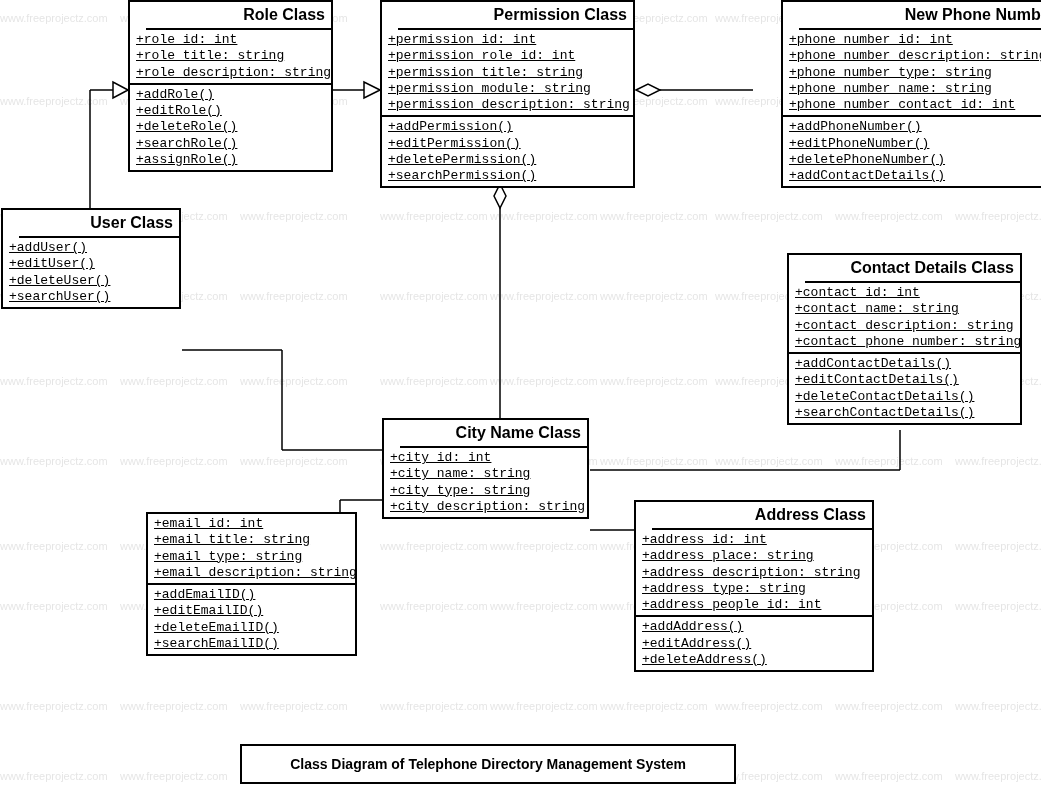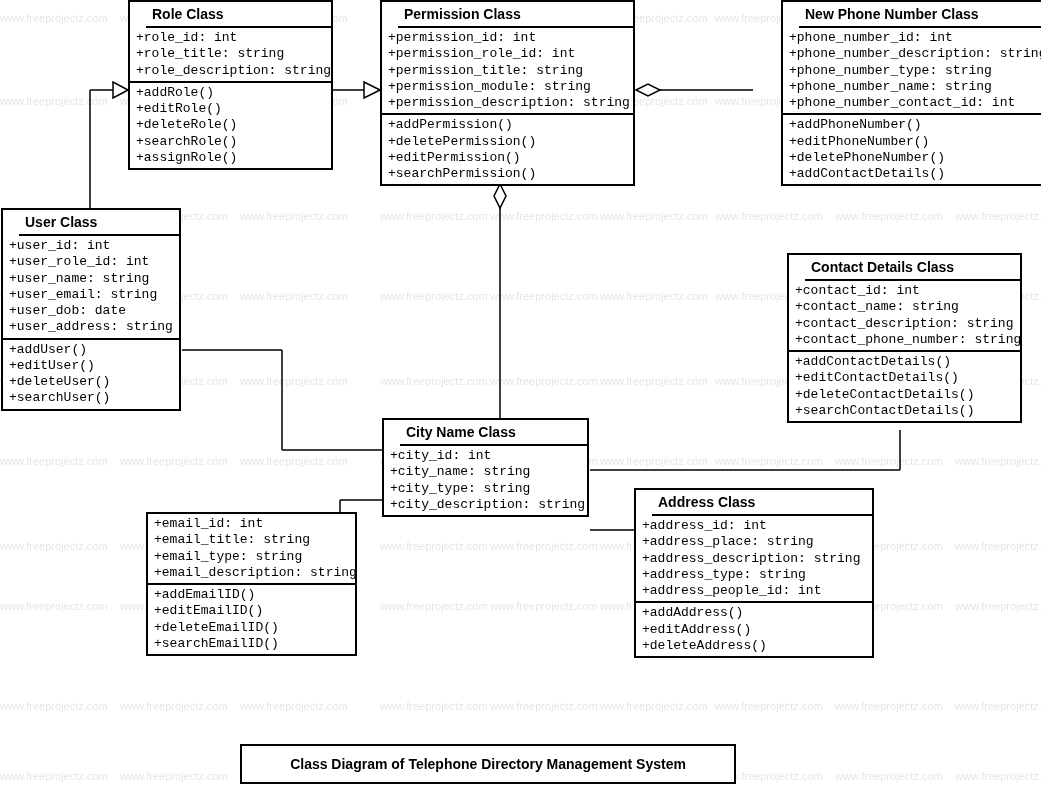--- a/index.html
+++ b/index.html
@@ -30,28 +30,29 @@
   .class-box {
     position: absolute;
     border: 2px solid #000;
     background: #fff;
     z-index: 10;
   }
   .class-title {
     border-bottom: 2px solid #000;
     font-family: Verdana, Arial, sans-serif;
     font-weight: bold;
-    text-align: left;
+    text-align: right;
     padding: 4px 6px;
-    font-size: 14px;
+    font-size: 16px;
     margin-left: 16px;
   }
   .class-section {
     border-bottom: 2px solid #000;
     padding: 2px 6px;
+    text-decoration: underline;
   }
   .class-section:last-child { border-bottom: none; }
   .class-section div {
     white-space: nowrap;
     line-height: 1.25;
   }
   .title-box {
     position: absolute;
     border: 2px solid #000;
     background: #fff;
@@ -215,22 +216,22 @@
   <div class="class-title">Permission Class</div>
   <div class="class-section">
       <div>+permission_id: int</div>
       <div>+permission_role_id: int</div>
       <div>+permission_title: string</div>
       <div>+permission_module: string</div>
       <div>+permission_description: string</div>
     </div>
   <div class="class-section">
       <div>+addPermission()</div>
+      <div>+editPermission()</div>
       <div>+deletePermission()</div>
-      <div>+editPermission()</div>
       <div>+searchPermission()</div>
     </div>
 </div>
 
 <div class="class-box" style="left:781px; top:0px; width:330px;">
   <div class="class-title">New Phone Number Class</div>
   <div class="class-section">
       <div>+phone_number_id: int</div>
       <div>+phone_number_description: string</div>
       <div>+phone_number_type: string</div>
@@ -241,28 +242,20 @@
       <div>+addPhoneNumber()</div>
       <div>+editPhoneNumber()</div>
       <div>+deletePhoneNumber()</div>
       <div>+addContactDetails()</div>
     </div>
 </div>
 
 <div class="class-box" style="left:1px; top:208px; width:180px;">
   <div class="class-title">User Class</div>
   <div class="class-section">
-      <div>+user_id: int</div>
-      <div>+user_role_id: int</div>
-      <div>+user_name: string</div>
-      <div>+user_email: string</div>
-      <div>+user_dob: date</div>
-      <div>+user_address: string</div>
-    </div>
-  <div class="class-section">
       <div>+addUser()</div>
       <div>+editUser()</div>
       <div>+deleteUser()</div>
       <div>+searchUser()</div>
     </div>
 </div>
 
 <div class="class-box" style="left:787px; top:253px; width:235px;">
   <div class="class-title">Contact Details Class</div>
   <div class="class-section">
@@ -297,21 +290,21 @@
       <div>+email_description: string</div>
     </div>
   <div class="class-section">
       <div>+addEmailID()</div>
       <div>+editEmailID()</div>
       <div>+deleteEmailID()</div>
       <div>+searchEmailID()</div>
     </div>
 </div>
 
-<div class="class-box" style="left:634px; top:488px; width:240px;">
+<div class="class-box" style="left:634px; top:500px; width:240px;">
   <div class="class-title">Address Class</div>
   <div class="class-section">
       <div>+address_id: int</div>
       <div>+address_place: string</div>
       <div>+address_description: string</div>
       <div>+address_type: string</div>
       <div>+address_people_id: int</div>
     </div>
   <div class="class-section">
       <div>+addAddress()</div>

